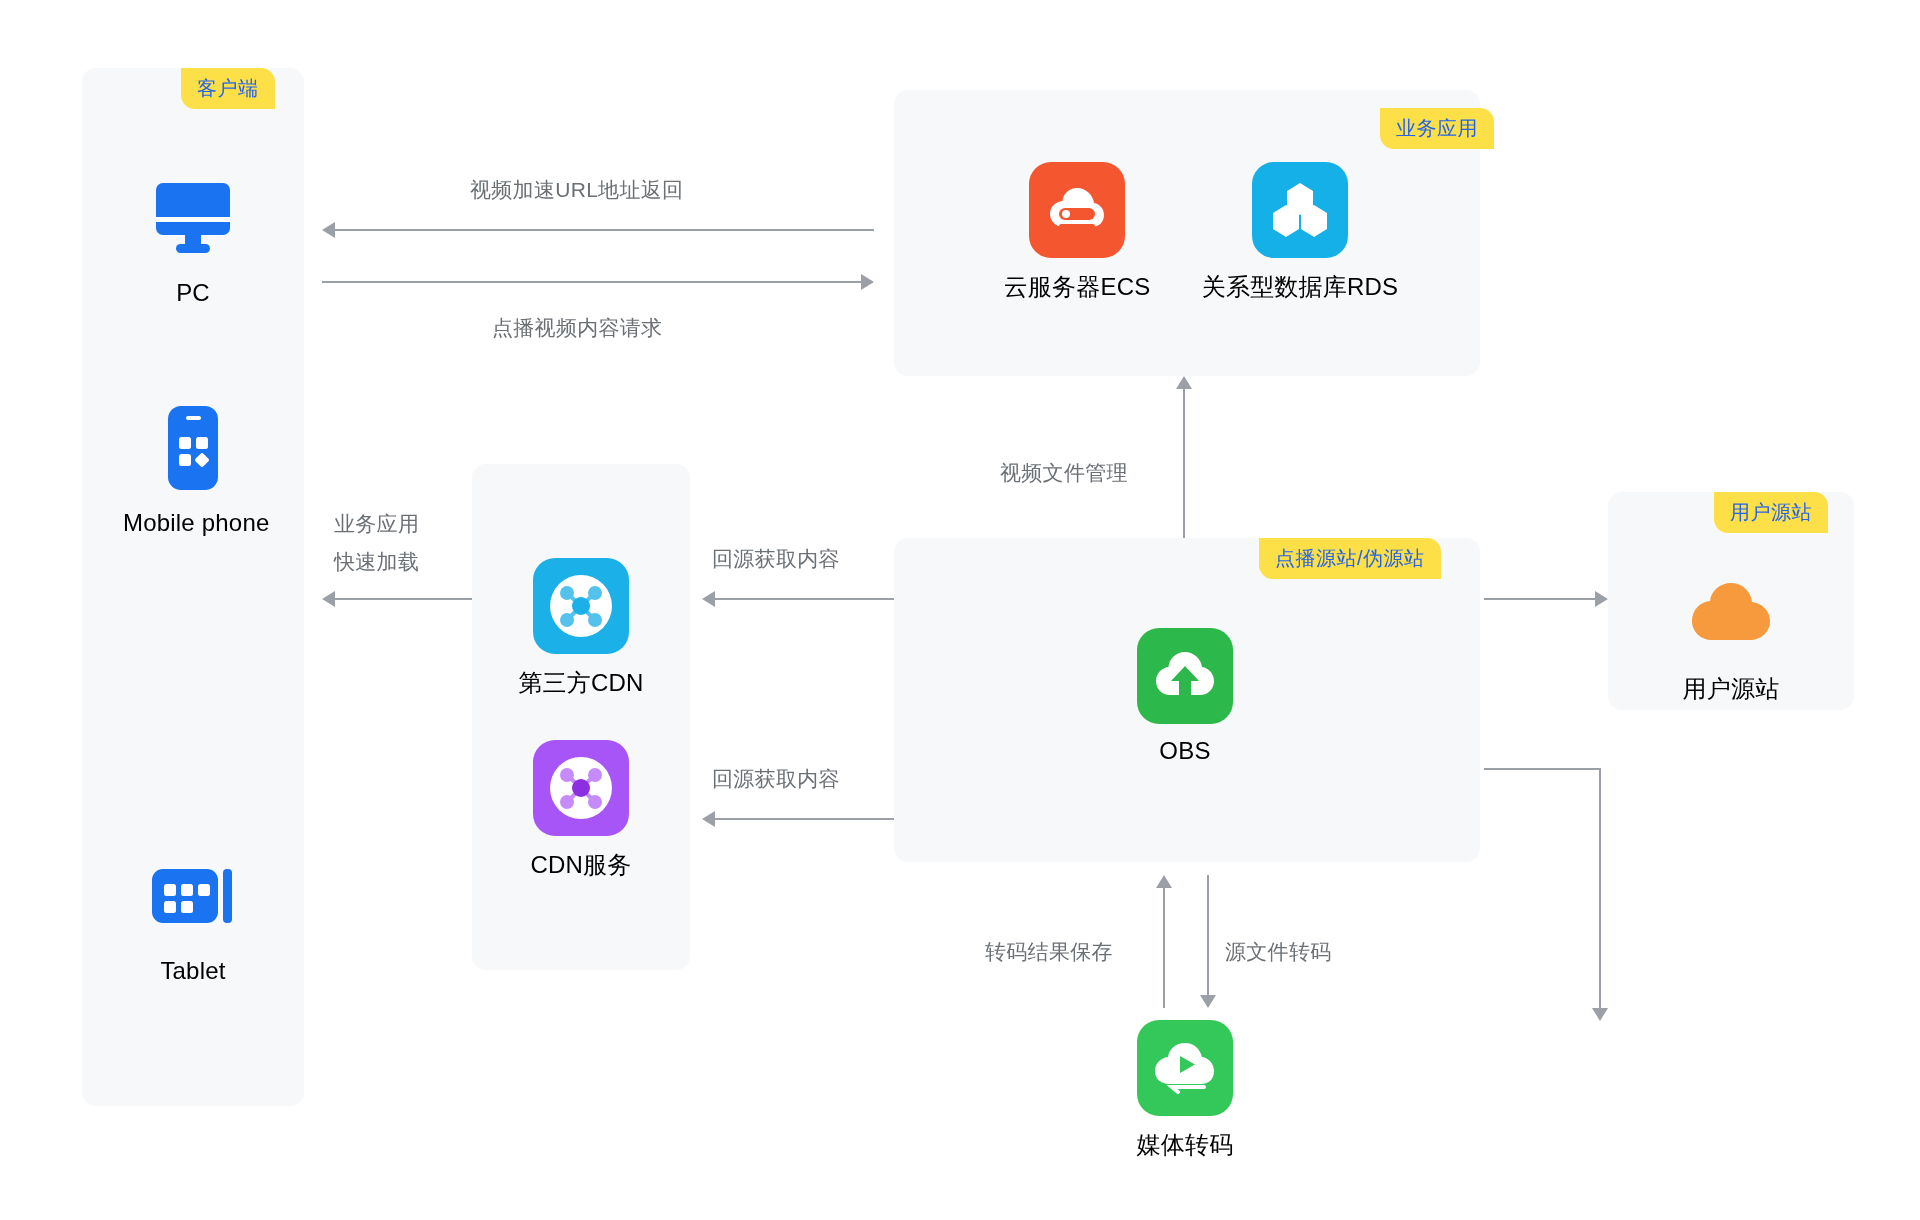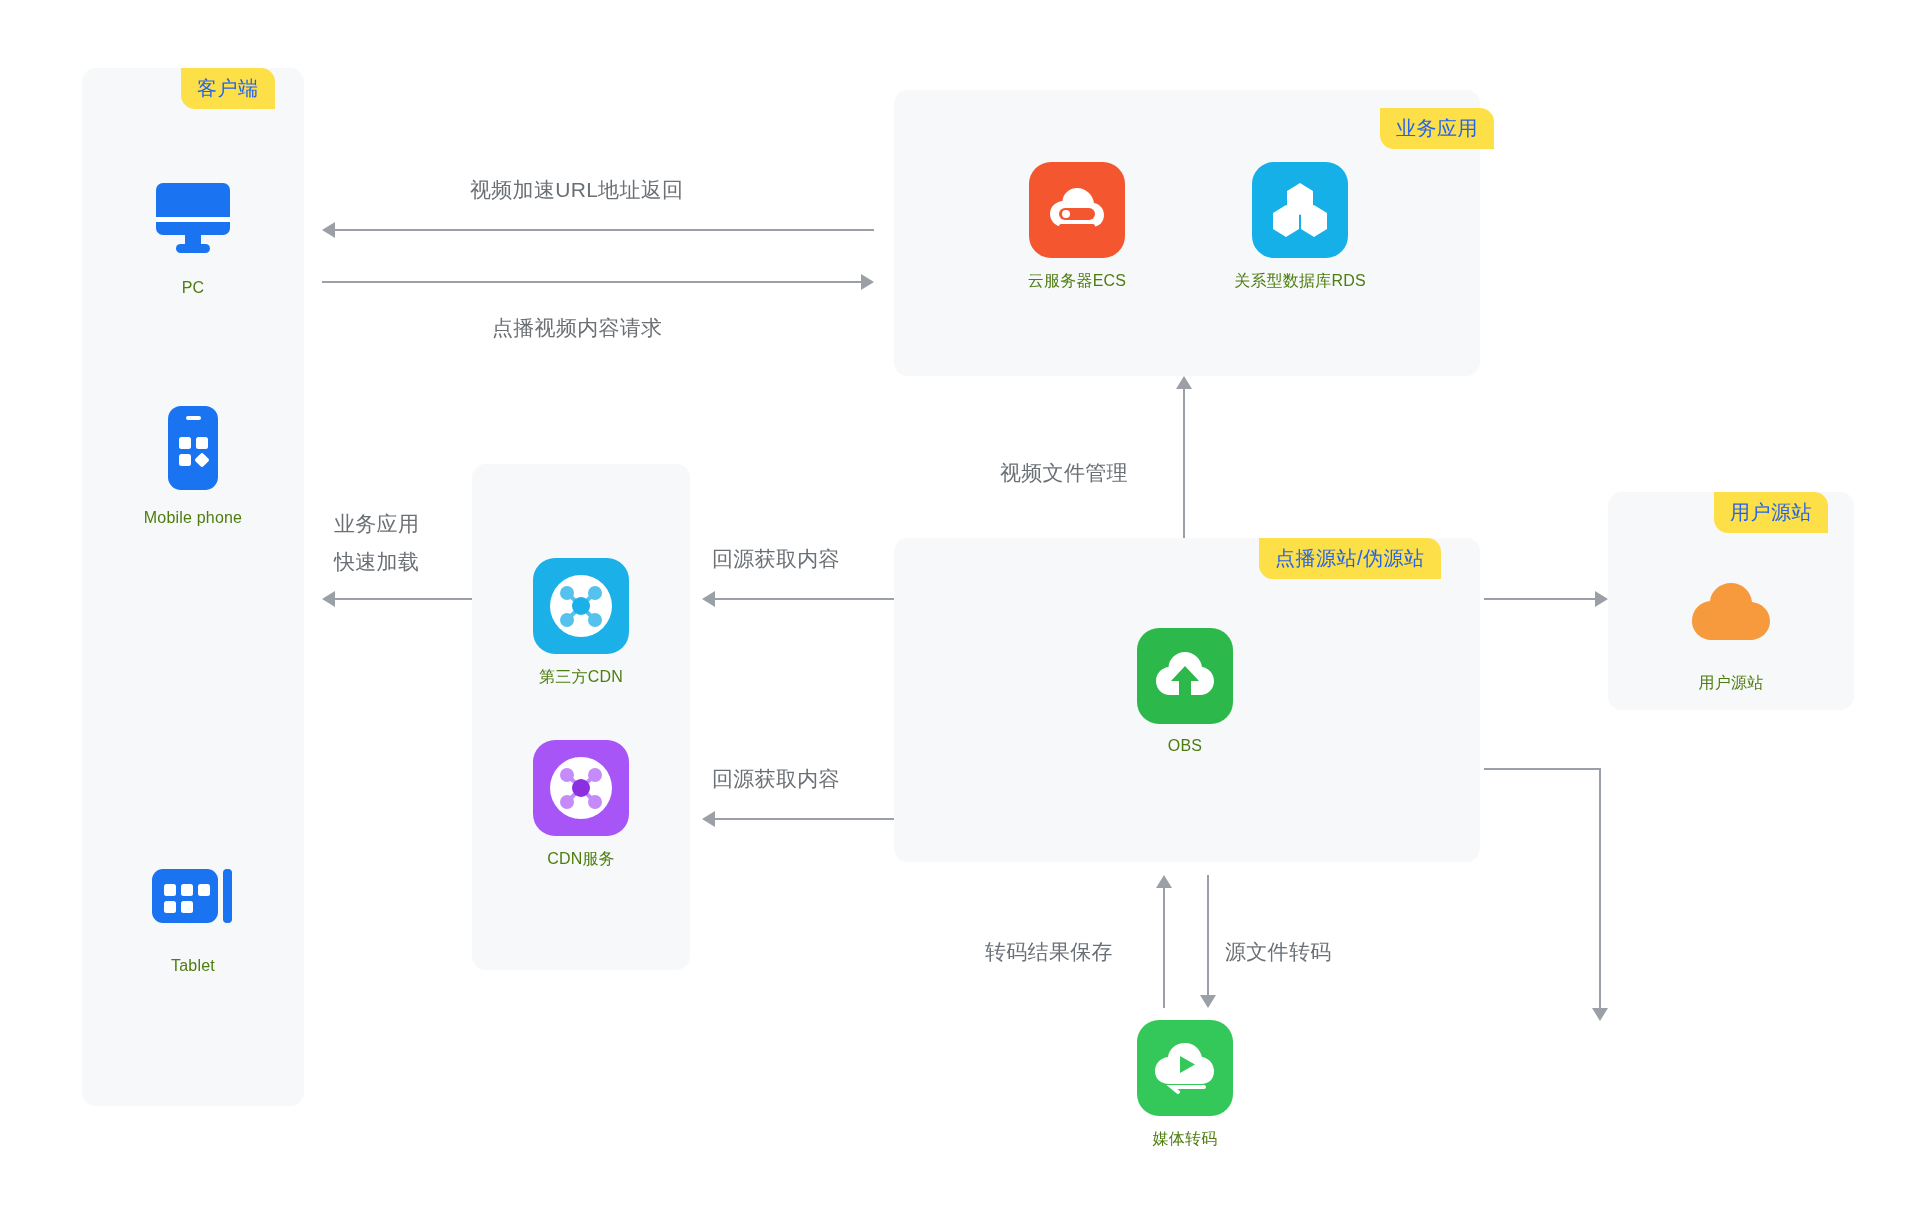--- a/index.html
+++ b/index.html
@@ -26,22 +26,22 @@
     padding:10px 16px 11px 16px;
     border-radius:0 14px 0 14px;
     white-space:nowrap;
     letter-spacing:.5px;
   }
 
   
   .node { position:absolute; text-align:center; }
   .node .cap {
     margin-top:13px;
-    font-size:16px;
-    color:#4d7c0f;
+    font-size:24px;
+    color:#000000;
     white-space:nowrap;
     letter-spacing:.2px;
   }
   .tile {
     width:96px; height:96px;
     border-radius:22px;
     margin:0 auto;
     position:relative;
     display:flex; align-items:center; justify-content:center;
   }

